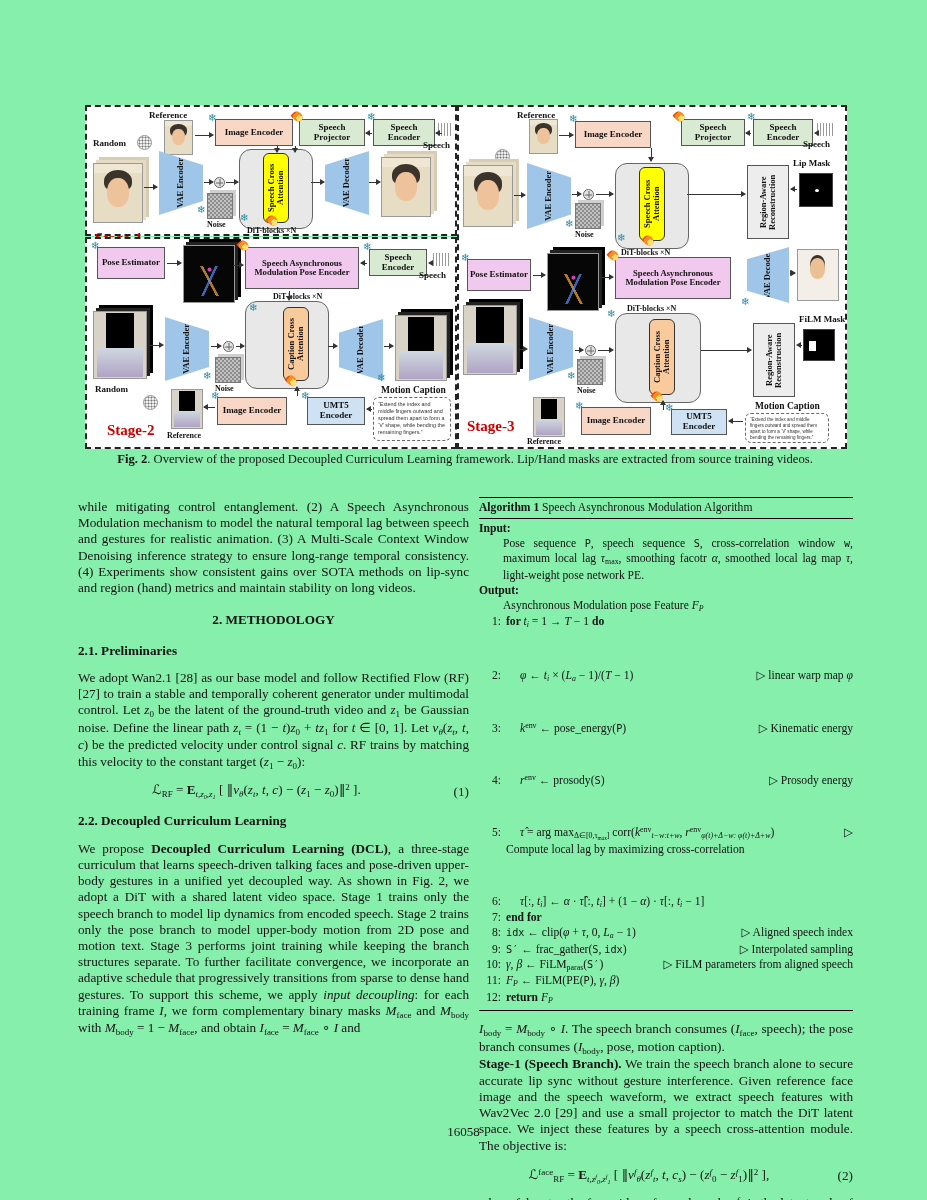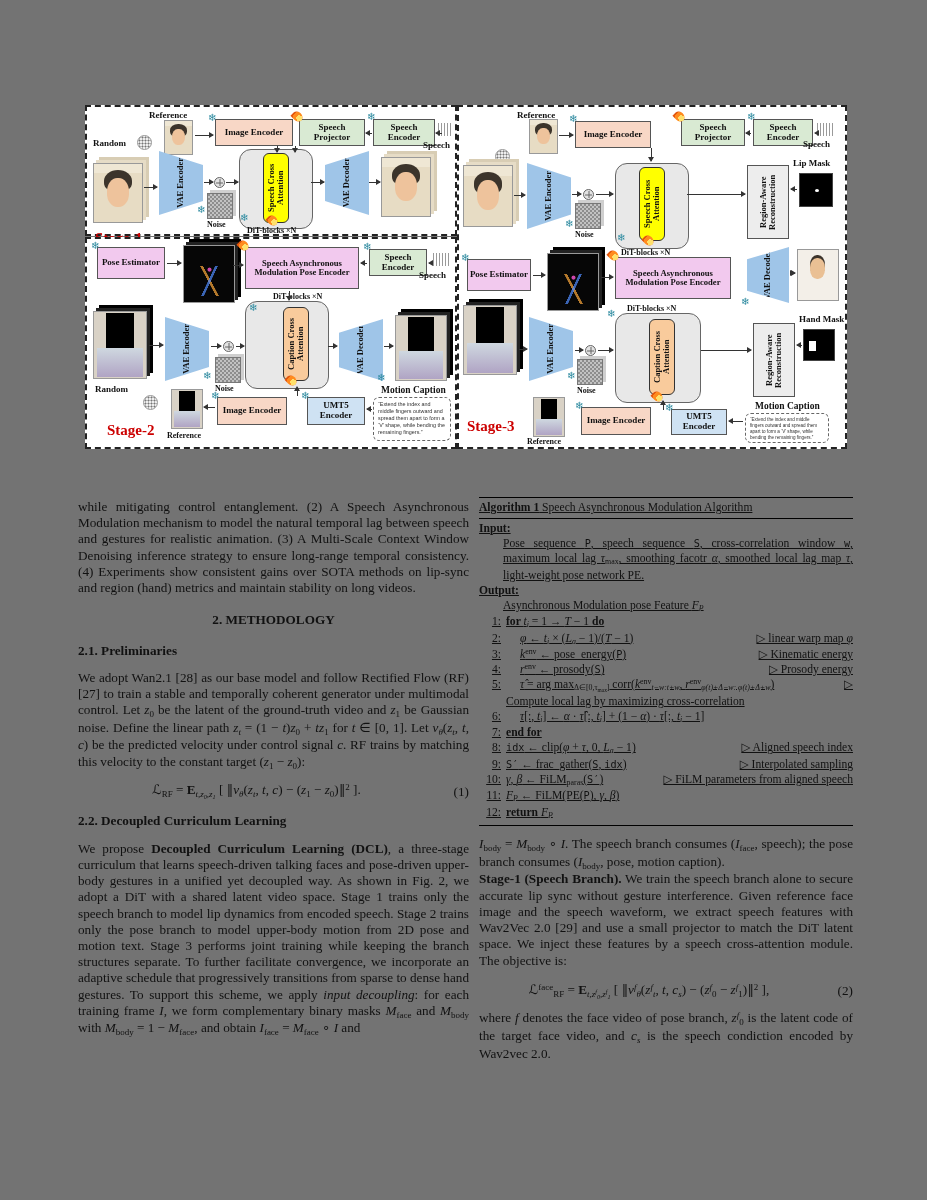--- a/index.html
+++ b/index.html
@@ -1,17 +1,17 @@
 <!DOCTYPE html>
 <html><head>
 <meta charset="utf-8">
 <style>
   html,body{margin:0;padding:0;background:#fff;}
   body{width:927px;height:1200px;position:relative;font-family:"Liberation Serif","DejaVu Sans",serif;color:#111;}
-  .page{position:absolute;left:0;top:0;width:927px;height:1200px;background:#737373;overflow:hidden;}
+  .page{position:absolute;left:0;top:0;width:927px;height:1200px;background:#86efac;overflow:hidden;}
 
   
   .figure{position:absolute;left:85px;top:105px;width:760px;height:342px;}
   .panel{position:absolute;border:2px dashed #222;background:#fff;}
   .flab{position:absolute;font-weight:bold;font-size:9px;line-height:1;white-space:nowrap;}
   .flab.sm{font-size:8px;}
   .box{position:absolute;border:1.2px solid #555;display:flex;align-items:center;justify-content:center;text-align:center;font-weight:bold;font-size:9px;line-height:1.1;padding:1px;box-sizing:border-box;}
   .salmon{background:#f8d7c6;text-align:right;}
   .green{background:#d9ead3;}
   .pinkbox{background:#f2c9ee;}
@@ -81,29 +81,29 @@
   .sg-i{font-style:italic;}
   .sg-sub{font-size:68%;vertical-align:-0.28em;}
   .sg-sup{font-size:68%;vertical-align:0.5em;}
   .sg-isub{font-size:68%;vertical-align:-0.28em;font-style:italic;}
   .sg-isup{font-size:68%;vertical-align:0.5em;font-style:italic;}
   .sg-bb{font-weight:bold;}
   .sg-scr{font-family:"DejaVu Sans","Liberation Serif",serif;font-style:italic;}
   .sg-tt{font-family:"DejaVu Sans Mono",monospace;font-size:88%;}
 
   
-  .algo{font-size:11.6px;line-height:1.3;text-align:left;text-decoration:underline;}
+  .algo{font-size:11.6px;line-height:1.3;text-align:left;}
   .algo-title{border-top:1.6px solid #000;border-bottom:0.8px solid #000;padding:2px 0 3px;margin-bottom:2px;}
   .algo-io{padding-left:24px;text-align:justify;}
   .algo-io-label{font-weight:bold;}
   .algo-lines{border-bottom:1.2px solid #000;padding-bottom:4px;}
   .algo-line{display:flex;align-items:baseline;}
   .algo-num{width:22px;text-align:right;margin-right:5px;flex:none;}
   .algo-content{white-space:normal;}
-  .algo-content.ind1{padding-left:14px;}
+  .algo-content.ind1{padding-left:14px;margin-top:37px;}
   .algo-comment{margin-left:auto;padding-left:8px;text-align:right;flex:none;}
 
   .footer{position:absolute;left:0;top:1124px;width:927px;text-align:center;font-size:13px;}
 </style>
 </head>
 <body>
 
 <div class="page">
 
   <div class="figure">
@@ -262,21 +262,21 @@
       <div class="trap trap-enc" style="left:70px;top:210px;width:44px;height:64px;">
         <span class="vtext">VAE Encoder</span>
       </div>
       <span class="snow" style="left:108px;top:264px;">❄</span>
       <span class="oplus" style="left:126px;top:238px;"></span>
       <div class="noisepic" style="left:118px;top:252px;width:24px;height:24px;"></div>
       <span class="flab sm" style="left:118px;top:280px;">Noise</span>
       <div class="box graybox" style="left:294px;top:216px;width:42px;height:74px;">
         <span class="vtext">Region-Aware Reconstruction</span>
       </div>
-      <span class="flab" style="left:340px;top:208px;">Hand Mask</span>
+      <span class="flab" style="left:340px;top:208px;">FiLM Mask</span>
       <div class="mask hand" style="left:344px;top:222px;width:30px;height:30px;"></div>
       <span class="mc-title" style="left:296px;top:294px;">Motion Caption</span>
       <div class="mc-box" style="left:286px;top:306px;width:84px;height:30px;font-size:4.6px;">“Extend the index and middle fingers outward and spread them apart to form a ‘V’ shape, while bending the remaining fingers.”</div>
       <div class="frames masked-person" style="left:74px;top:290px;width:32px;height:40px;"></div>
       <span class="flab sm" style="left:68px;top:331px;">Reference</span>
       <div class="box salmon" style="left:122px;top:300px;width:70px;height:28px;">Image Encoder</div>
       <span class="snow" style="left:116px;top:294px;">❄</span>
       <div class="box lblue" style="left:212px;top:302px;width:56px;height:26px;">UMT5 Encoder</div>
       <span class="snow" style="left:206px;top:296px;">❄</span>
       <span class="stage-label" style="left:8px;top:312px;">Stage-3</span>
@@ -296,20 +296,23 @@
       <i class="ah" style="left:116px;top:243px;width:8px;"></i>
       <i class="ah" style="left:139px;top:243px;width:15px;"></i>
       <i class="ah" style="left:242px;top:243px;width:50px;"></i>
       <i class="ahl" style="left:338px;top:238px;width:5px;"></i>
       <i class="ahl" style="left:270px;top:314px;width:14px;"></i>
       <i class="avu" style="left:204px;top:294px;height:9px;"></i>
       <i class="ah" style="left:331px;top:166px;width:4px;"></i>
     </div>
   </div>
 
+  <div class="caption">
+    <span class="sg-b">Fig. 2</span><span>. Overview of the proposed Decoupled Curriculum Learning framework. Lip/Hand masks are extracted from source training videos.</span>
+  </div>
 
   <div class="col col-left">
     <p class="para">while mitigating control entanglement. (2) A Speech Asynchronous Modulation mechanism to model the natural temporal lag between speech and gestures for realistic animation. (3) A Multi-Scale Context Window Denoising inference strategy to ensure long-range temporal consistency. (4) Experiments show consistent gains over SOTA methods on lip-sync and region (hand) metrics and maintain stability on long videos.</p>
     <div class="h-center">2. METHODOLOGY</div>
     <div class="h-sub">2.1. Preliminaries</div>
     <p class="para">We adopt Wan2.1 [28] as our base model and follow Rectified Flow (RF) [27] to train a stable and temporally coherent generator under multimodal control. Let <span class="sg-i">z</span><span class="sg-sub">0</span> be the latent of the ground-truth video and <span class="sg-i">z</span><span class="sg-sub">1</span> be Gaussian noise. Define the linear path <span class="sg-i">z</span><span class="sg-isub">t</span> = (1 − <span class="sg-i">t</span>)<span class="sg-i">z</span><span class="sg-sub">0</span> + <span class="sg-i">t</span><span class="sg-i">z</span><span class="sg-sub">1</span> for <span class="sg-i">t</span> ∈ [0, 1]. Let <span class="sg-i">v</span><span class="sg-isub">θ</span>(<span class="sg-i">z</span><span class="sg-isub">t</span>, <span class="sg-i">t</span>, <span class="sg-i">c</span>) be the predicted velocity under control signal <span class="sg-i">c</span>. RF trains by matching this velocity to the constant target (<span class="sg-i">z</span><span class="sg-sub">1</span> − <span class="sg-i">z</span><span class="sg-sub">0</span>):</p>
     <div class="equation">
       <span class="eq-body"><span class="sg-scr">ℒ</span><span class="sg-sub">RF</span> = <span class="sg-bb">E</span><span class="sg-isub">t,z<span class="sg-sub">0</span>,z<span class="sg-sub">1</span></span> [ ∥<span class="sg-i">v</span><span class="sg-isub">θ</span>(<span class="sg-i">z</span><span class="sg-isub">t</span>, <span class="sg-i">t</span>, <span class="sg-i">c</span>) − (<span class="sg-i">z</span><span class="sg-sub">1</span> − <span class="sg-i">z</span><span class="sg-sub">0</span>)∥<span class="sg-sup">2</span> ].</span>
       <span class="eq-num">(1)</span>
     </div>
@@ -390,13 +393,14 @@
     </div>
     <p class="para" style="margin-top:10px;"><span class="sg-i">I</span><span class="sg-sub">body</span> = <span class="sg-i">M</span><span class="sg-sub">body</span> ∘ <span class="sg-i">I</span>. The speech branch consumes (<span class="sg-i">I</span><span class="sg-sub">face</span>, speech); the pose branch consumes (<span class="sg-i">I</span><span class="sg-sub">body</span>, pose, motion caption).</p>
     <p class="para"><span class="sg-b">Stage-1 (Speech Branch).</span> We train the speech branch alone to secure accurate lip sync without gesture interference. Given reference face image and the speech waveform, we extract speech features with Wav2Vec 2.0 [29] and use a small projector to match the DiT latent space. We inject these features by a speech cross-attention module. The objective is:</p>
     <div class="equation" style="margin:13px 0 9px;">
       <span class="eq-body"><span class="sg-scr">ℒ</span><span class="sg-sup">face</span><span class="sg-sub">RF</span> = <span class="sg-bb">E</span><span class="sg-isub">t,z<span class="sg-sup">f</span><span class="sg-sub">0</span>,z<span class="sg-sup">f</span><span class="sg-sub">1</span></span> [ ∥<span class="sg-i">v</span><span class="sg-isup">f</span><span class="sg-isub">θ</span>(<span class="sg-i">z</span><span class="sg-isup">f</span><span class="sg-isub">t</span>, <span class="sg-i">t</span>, <span class="sg-i">c</span><span class="sg-isub">s</span>) − (<span class="sg-i">z</span><span class="sg-isup">f</span><span class="sg-sub">0</span> − <span class="sg-i">z</span><span class="sg-isup">f</span><span class="sg-sub">1</span>)∥<span class="sg-sup">2</span> ],</span>
       <span class="eq-num">(2)</span>
     </div>
     <p class="para">where <span class="sg-i">f</span> denotes the face video of pose branch, <span class="sg-i">z</span><span class="sg-isup">f</span><span class="sg-sub">0</span> is the latent code of the target face video, and <span class="sg-i">c</span><span class="sg-isub">s</span> is the speech condiction encoded by Wav2vec 2.0.</p>
   </div>
 
+  <div class="footer">16058</div>
 </div>
 
 </body></html>

